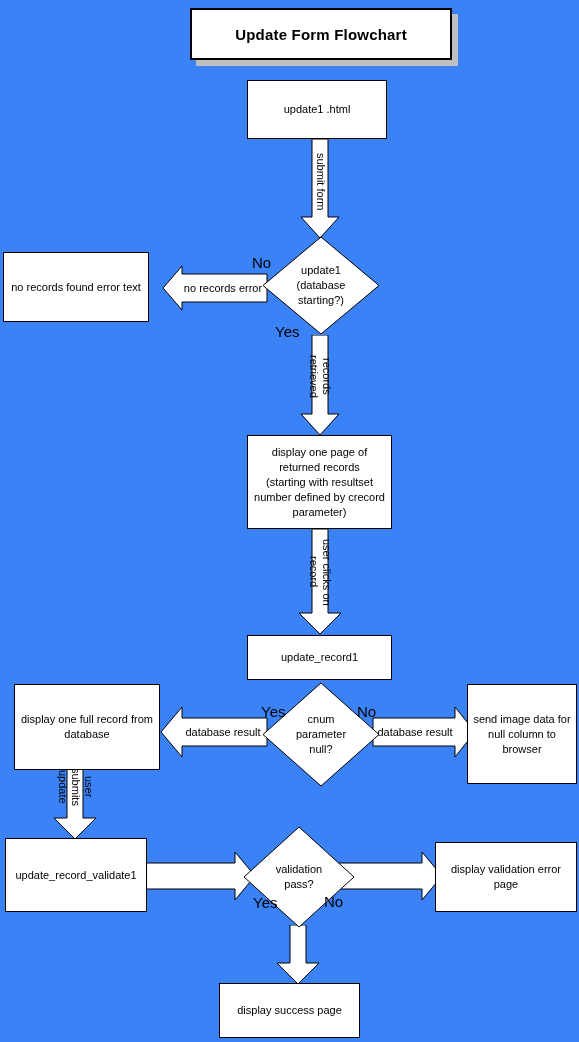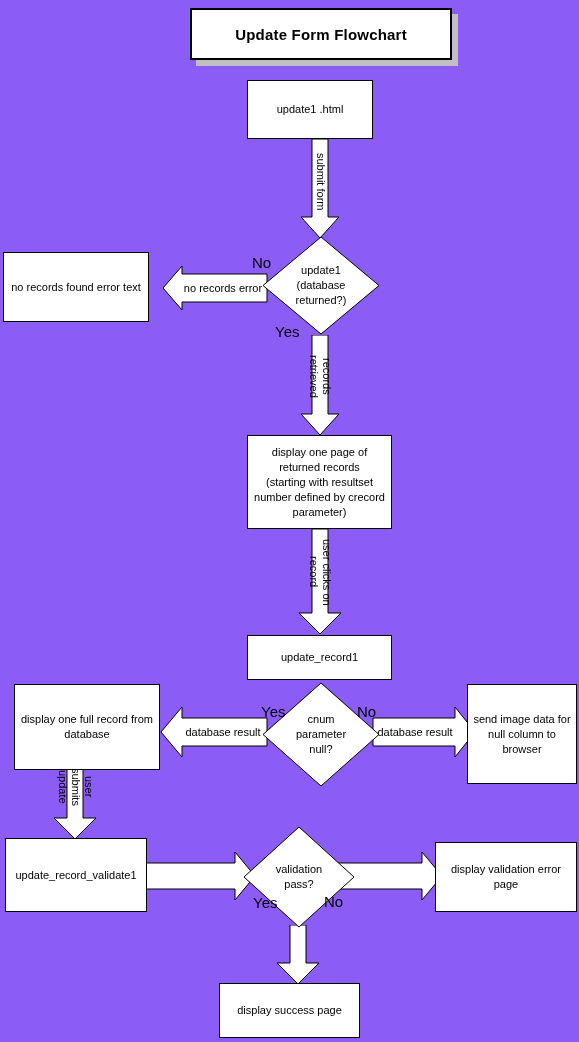--- a/index.html
+++ b/index.html
@@ -5,21 +5,21 @@
   html,body{margin:0;padding:0;background:#ffffff;}
   body{
     font-family:"Liberation Sans","DejaVu Sans",sans-serif;
     -webkit-font-smoothing:none;
   }
   #canvas{
     position:relative;
     width:579px;
     height:1042px;
     overflow:hidden;
-    background:#8b5cf6;
+    background:#3b82f6;
   }
 
   
   .box{
     position:absolute;
     box-sizing:border-box;
     border:1px solid #000000;
     background:#ffffff;
     display:flex;
     align-items:center;
@@ -98,38 +98,38 @@
   }
 </style>
 </head>
 <body>
 
 <div id="canvas">
 
   <div class="title-shadow" style="left:196px;top:14px;width:262px;height:52px;"></div>
   <div class="box title-box" style="left:190px;top:8px;width:262px;height:52px;">Update Form Flowchart</div>
 
-  <div class="box" style="left:247px;top:80px;width:126px;height:59px;">update1 .html</div>
+  <div class="box" style="left:247px;top:80px;width:140px;height:59px;">update1 .html</div>
 
   <div class="arrow vert" style="left:300px;top:139px;width:40px;height:100px;">
     <svg width="40" height="100" viewBox="0 0 40 100">
       <path d="M12,0 L28,0 L28,78 L39,78 L20,99 L1,78 L12,78 Z" fill="#ffffff" stroke="#000000" stroke-width="1"></path>
     </svg>
     <span class="alabel" style="bottom:18px;top:4px;">submit form</span>
   </div>
 
   <div class="diamond" style="left:262px;top:236px;width:118px;height:99px;">
     <svg width="118" height="99" viewBox="0 0 118 99">
       <path d="M59,1 L117,49.5 L59,98 L1,49.5 Z" fill="#ffffff" stroke="#000000" stroke-width="1"></path>
     </svg>
     <span class="dtext">
       <span>
         <span>update1</span><br>
         <span>(database</span><br>
-        <span>returned?)</span>
+        <span>starting?)</span>
       </span>
     </span>
   </div>
 
   <div class="blabel" style="left:252px;top:257px;">No</div>
   <div class="blabel" style="left:275px;top:326px;">Yes</div>
 
   <div class="arrow" style="left:162px;top:265px;width:106px;height:46px;">
     <svg width="106" height="46" viewBox="0 0 106 46">
       <path d="M105,9 L20,9 L20,1 L1,23 L20,45 L20,37 L105,37 Z" fill="#ffffff" stroke="#000000" stroke-width="1"></path>

